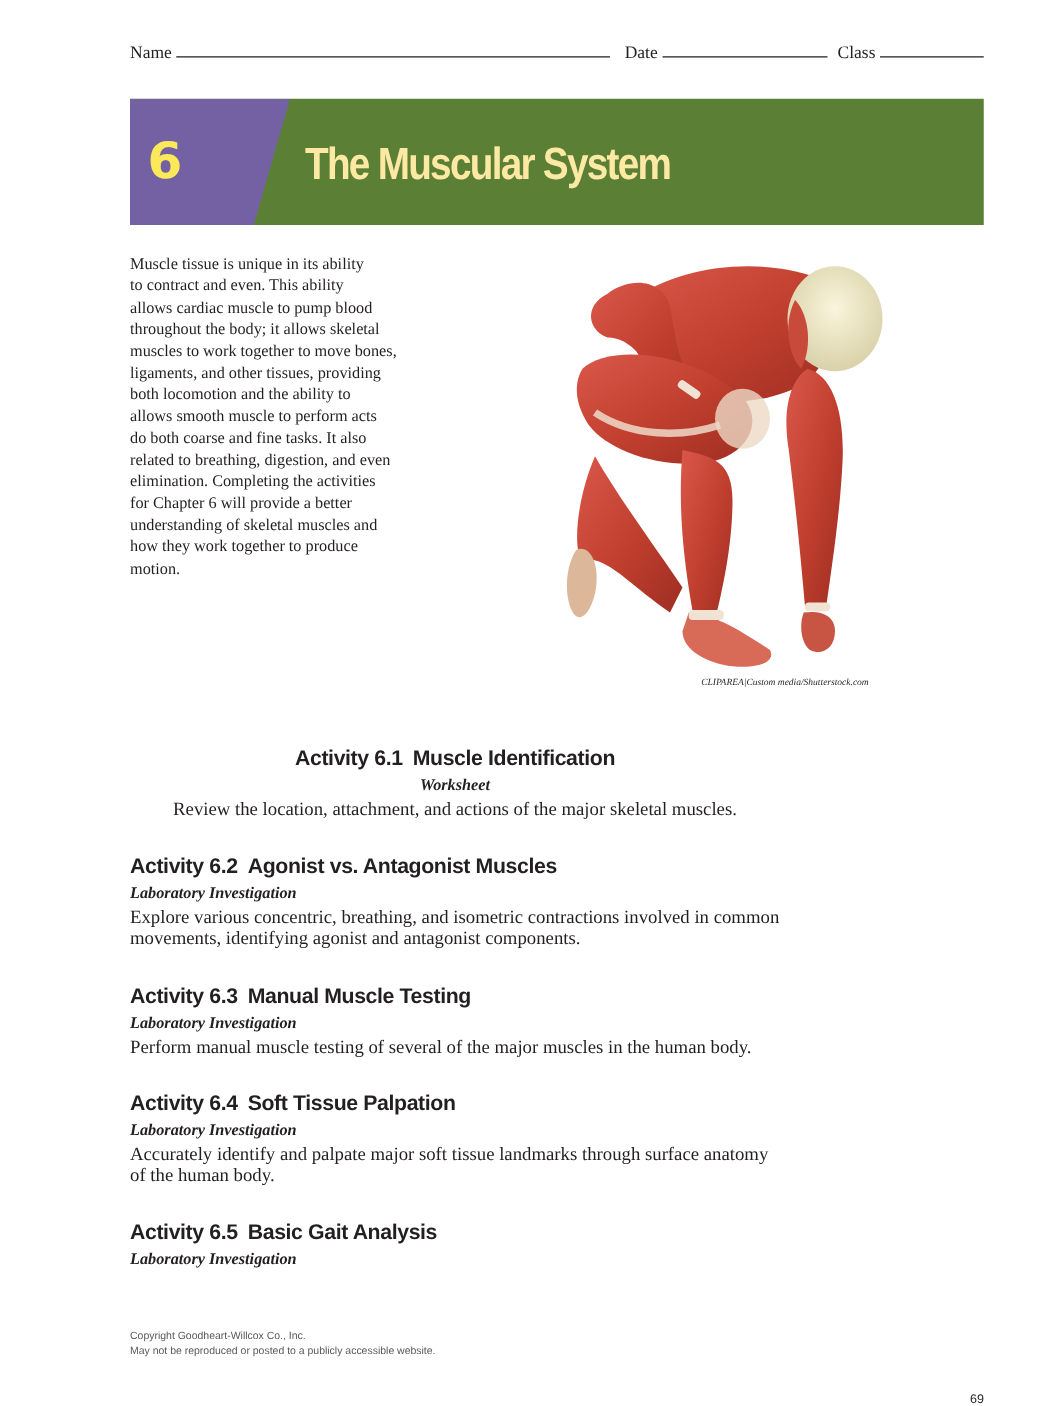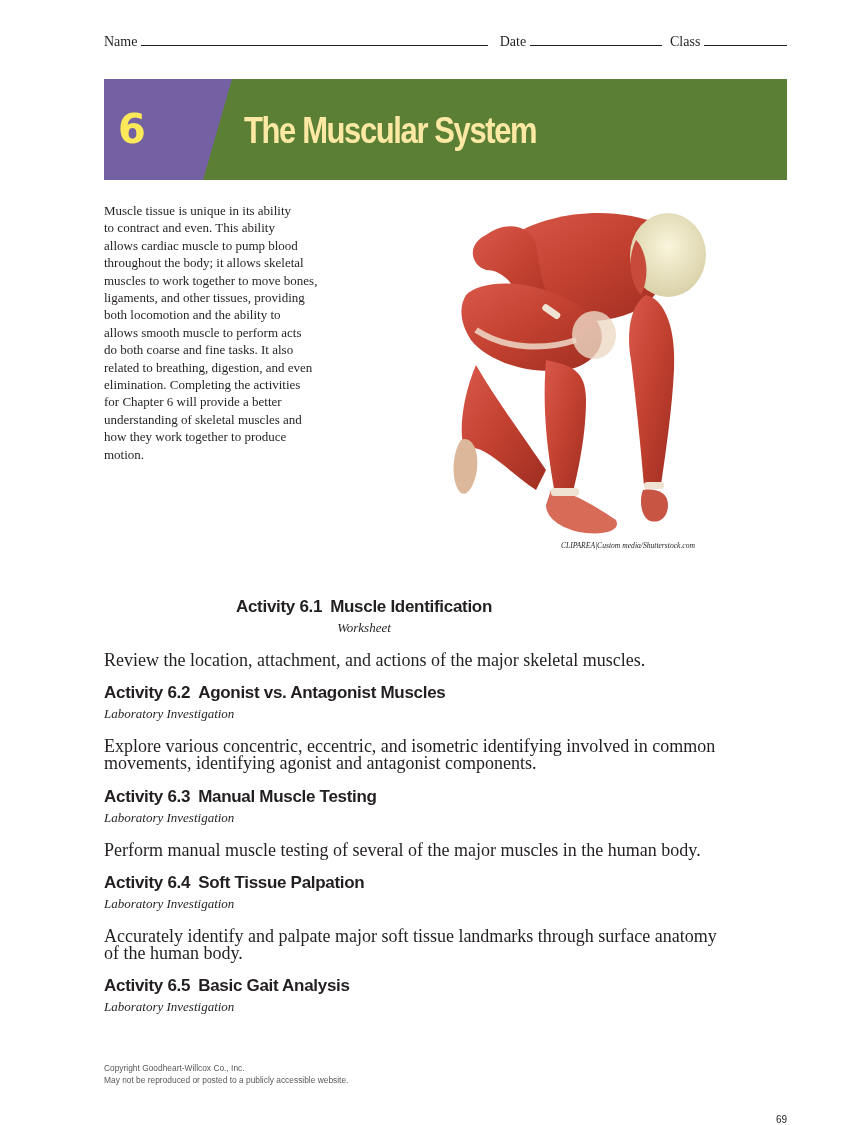--- a/index.html
+++ b/index.html
@@ -19,22 +19,22 @@
 
   .intro { position: absolute; top: 202px; left: 104px; width: 250px; font-size: 13px; line-height: 17.4px; }
   .intro div { white-space: nowrap; }
 
   .figure { position: absolute; top: 200px; left: 446px; width: 280px; height: 340px; }
   .credit { position: absolute; top: 541px; left: 561px; font-size: 7.6px; font-style: italic; white-space: nowrap; color: #231f20; }
 
   .activity { position: absolute; left: 104px; width: 520px; }
   .activity .a-title { font-family: "Liberation Sans", sans-serif; font-weight: bold; font-size: 17px; line-height: 22px; letter-spacing: -0.3px; color: #231f20; white-space: nowrap; }
   .activity .a-title .num { margin-right: 8px; }
-  .activity .a-type { font-style: italic; font-size: 13px; line-height: 18px; margin-top: 1px; }
-  .activity .a-desc { font-size: 18px; line-height: 17.4px; margin-top: 15px; }
+  .activity .a-type { font-style: italic; font-size: 13px; line-height: 18px; margin-top: 1px; font-weight: bold; }
+  .activity .a-desc { font-size: 15px; line-height: 17.4px; margin-top: 3px; }
   .activity .a-desc div { white-space: nowrap; }
 
   .footer { position: absolute; top: 1063px; left: 104px; font-family: "Liberation Sans", sans-serif; font-size: 8.4px; line-height: 11.5px; color: #58595b; }
   .page-num { position: absolute; top: 1074px; left: 776px; font-family: "Liberation Sans", sans-serif; font-size: 10px; color: #231f20; margin-top: 40px; }
 </style>
 </head>
 <body>
 
 <div class="header-line">
   <span class="lbl">Name</span>
@@ -116,21 +116,21 @@
   <div class="a-type">Worksheet</div>
   <div class="a-desc">
     <div>Review the location, attachment, and actions of the major skeletal muscles.</div>
   </div>
 </div>
 
 <div class="activity" style="top:682px;">
   <div class="a-title"><span class="num">Activity 6.2</span><span>Agonist vs. Antagonist Muscles</span></div>
   <div class="a-type">Laboratory Investigation</div>
   <div class="a-desc">
-    <div>Explore various concentric, eccentric, and isometric identifying involved in common</div>
+    <div>Explore various concentric, breathing, and isometric contractions involved in common</div>
     <div>movements, identifying agonist and antagonist components.</div>
   </div>
 </div>
 
 <div class="activity" style="top:786px;">
   <div class="a-title"><span class="num">Activity 6.3</span><span>Manual Muscle Testing</span></div>
   <div class="a-type">Laboratory Investigation</div>
   <div class="a-desc">
     <div>Perform manual muscle testing of several of the major muscles in the human body.</div>
   </div>

